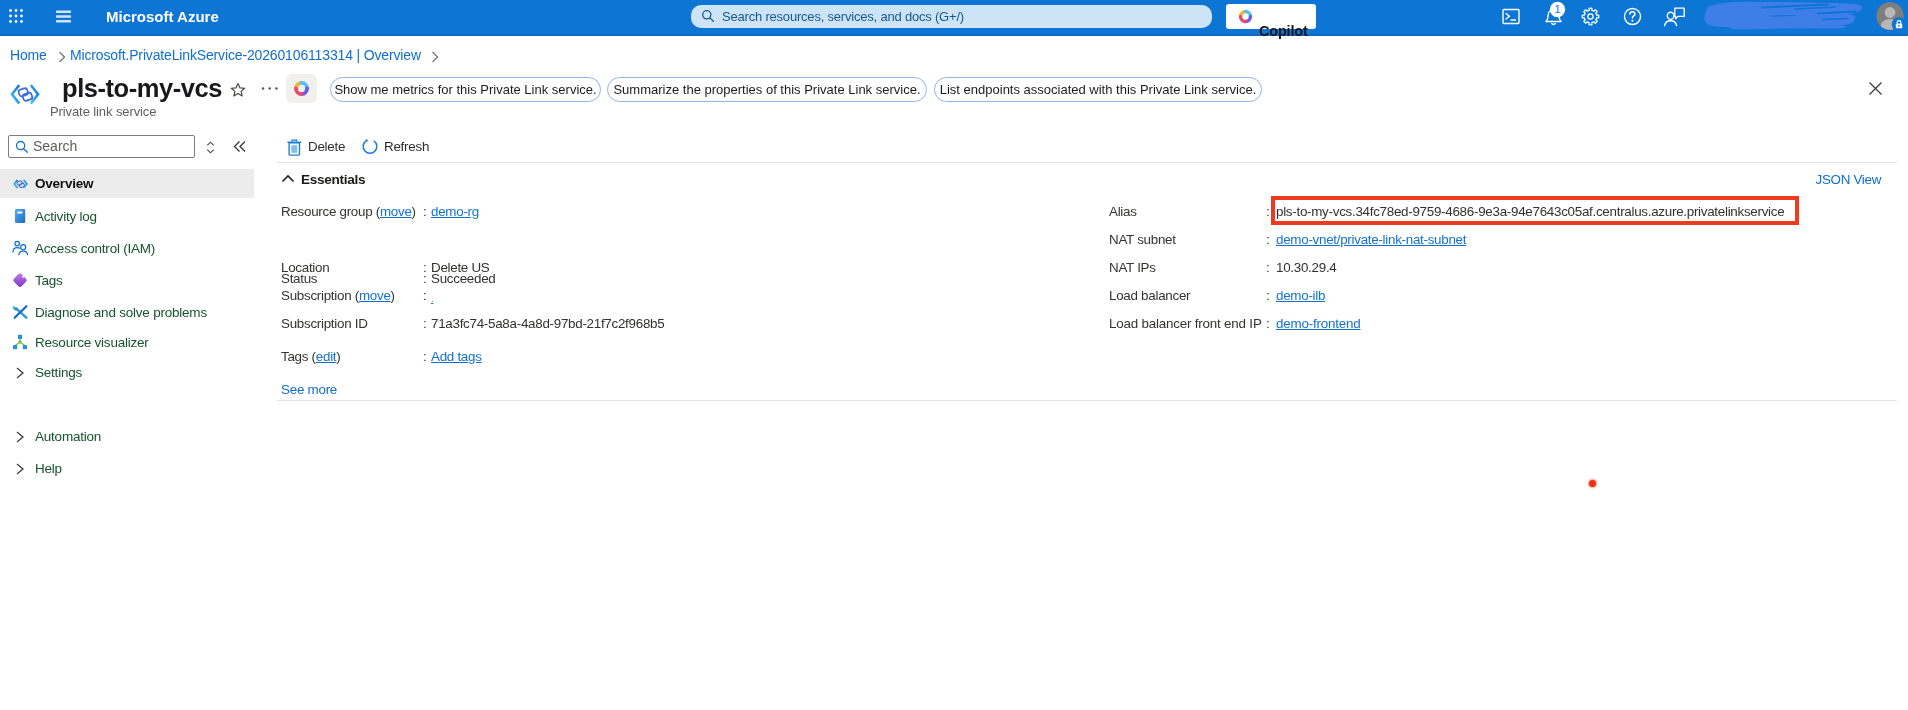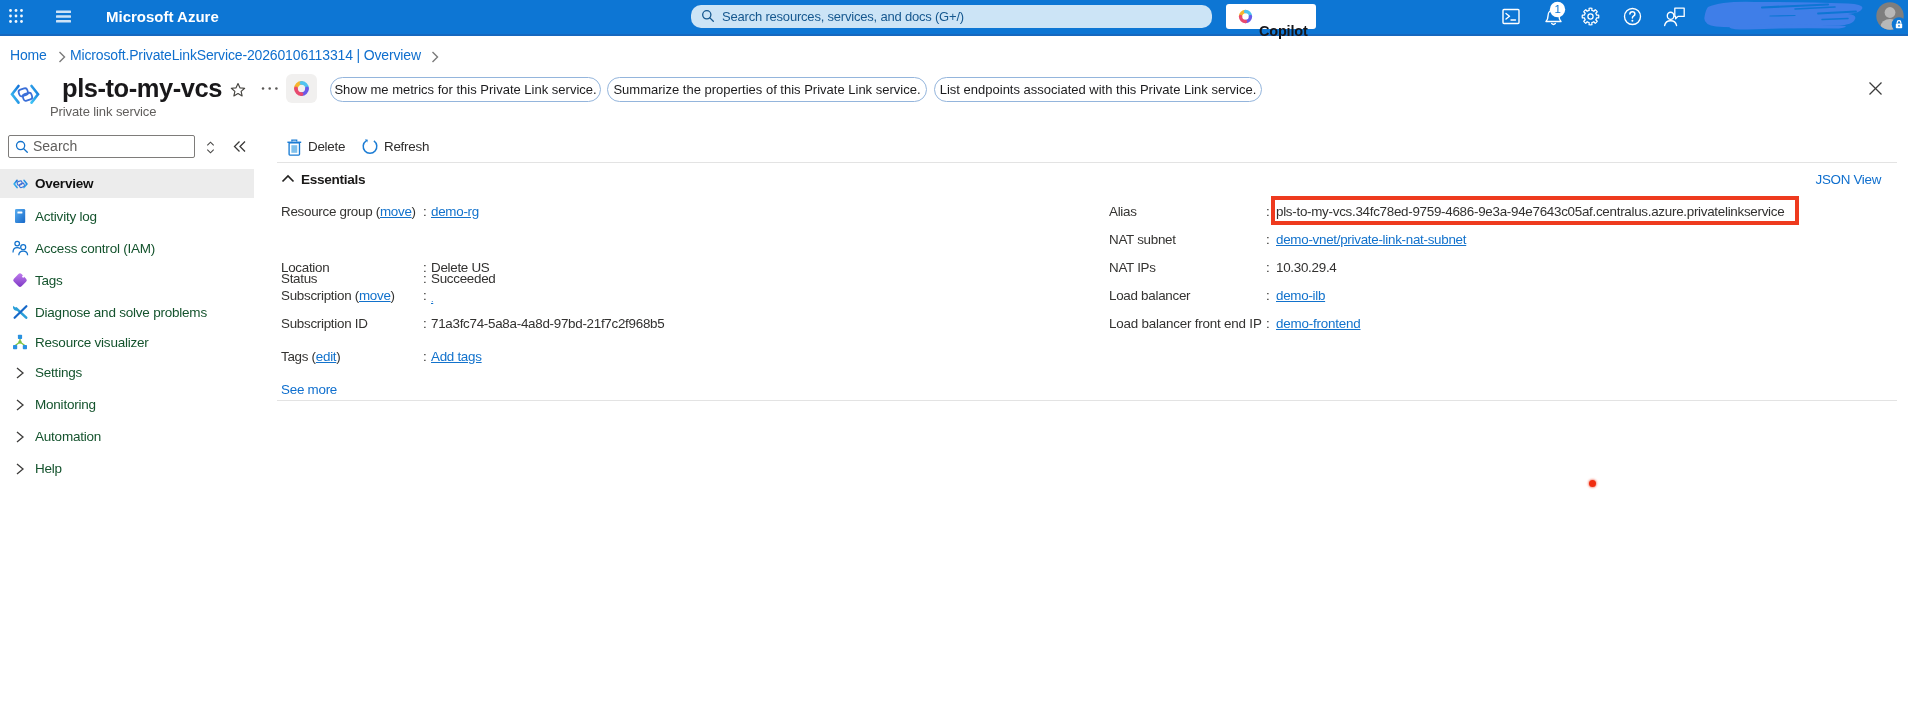--- a/index.html
+++ b/index.html
@@ -311,26 +311,20 @@
     </svg>
     <span class="txt">Resource visualizer</span>
   </div>
 
   <div class="navrow" style="top:357.5px;">
     <svg class="chev" width="10" height="12" viewBox="0 0 10 12">
         <path d="M2 1 L8 6 L2 11" fill="none" stroke="#3d3c3b" stroke-width="1.3"></path>
       </svg>
     <span class="txt">Settings</span>
   </div>
-  <div class="navrow" style="top:389.5px;">
-    <svg class="chev" width="10" height="12" viewBox="0 0 10 12">
-        <path d="M2 1 L8 6 L2 11" fill="none" stroke="#3d3c3b" stroke-width="1.3"></path>
-      </svg>
-    <span class="txt">Monitoring</span>
-  </div>
   <div class="navrow" style="top:421.5px;">
     <svg class="chev" width="10" height="12" viewBox="0 0 10 12">
         <path d="M2 1 L8 6 L2 11" fill="none" stroke="#3d3c3b" stroke-width="1.3"></path>
       </svg>
     <span class="txt">Automation</span>
   </div>
   <div class="navrow" style="top:453.5px;">
     <svg class="chev" width="10" height="12" viewBox="0 0 10 12">
         <path d="M2 1 L8 6 L2 11" fill="none" stroke="#3d3c3b" stroke-width="1.3"></path>
       </svg>

